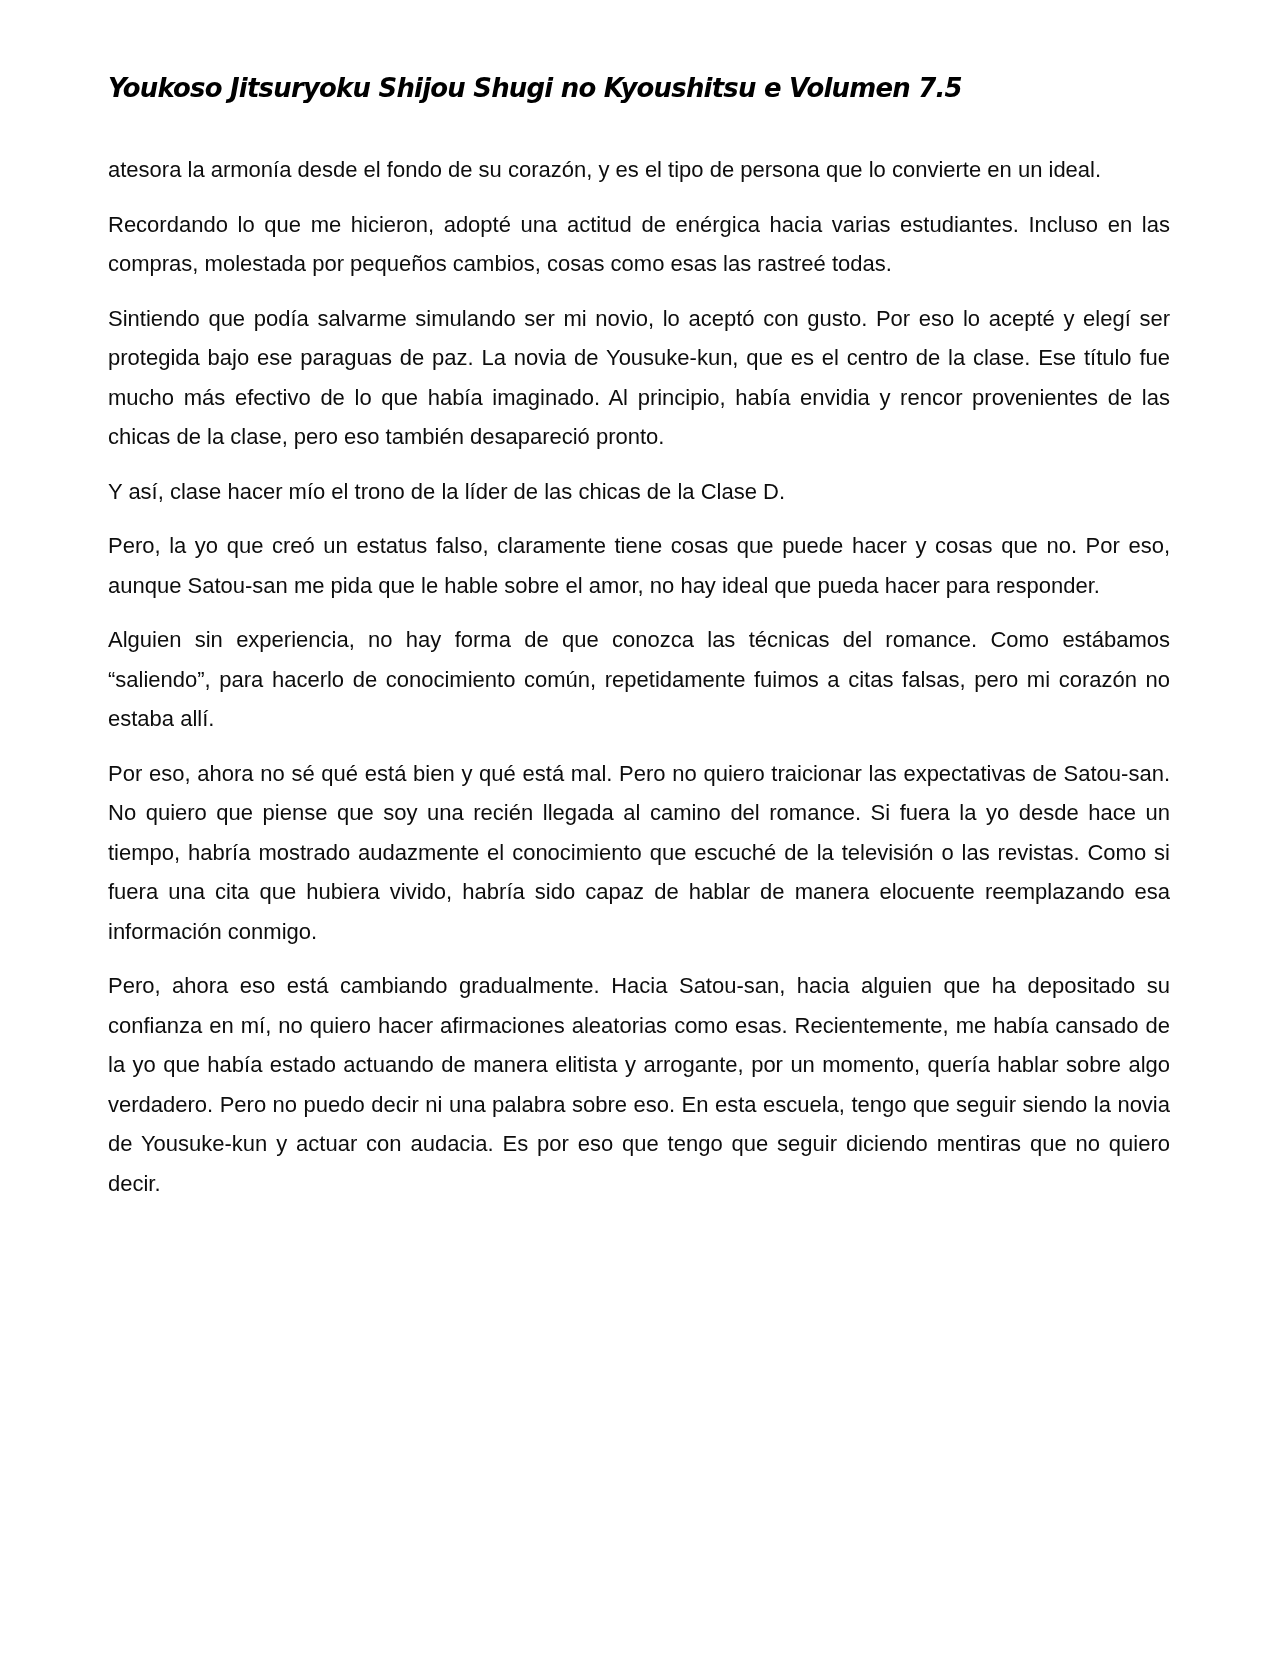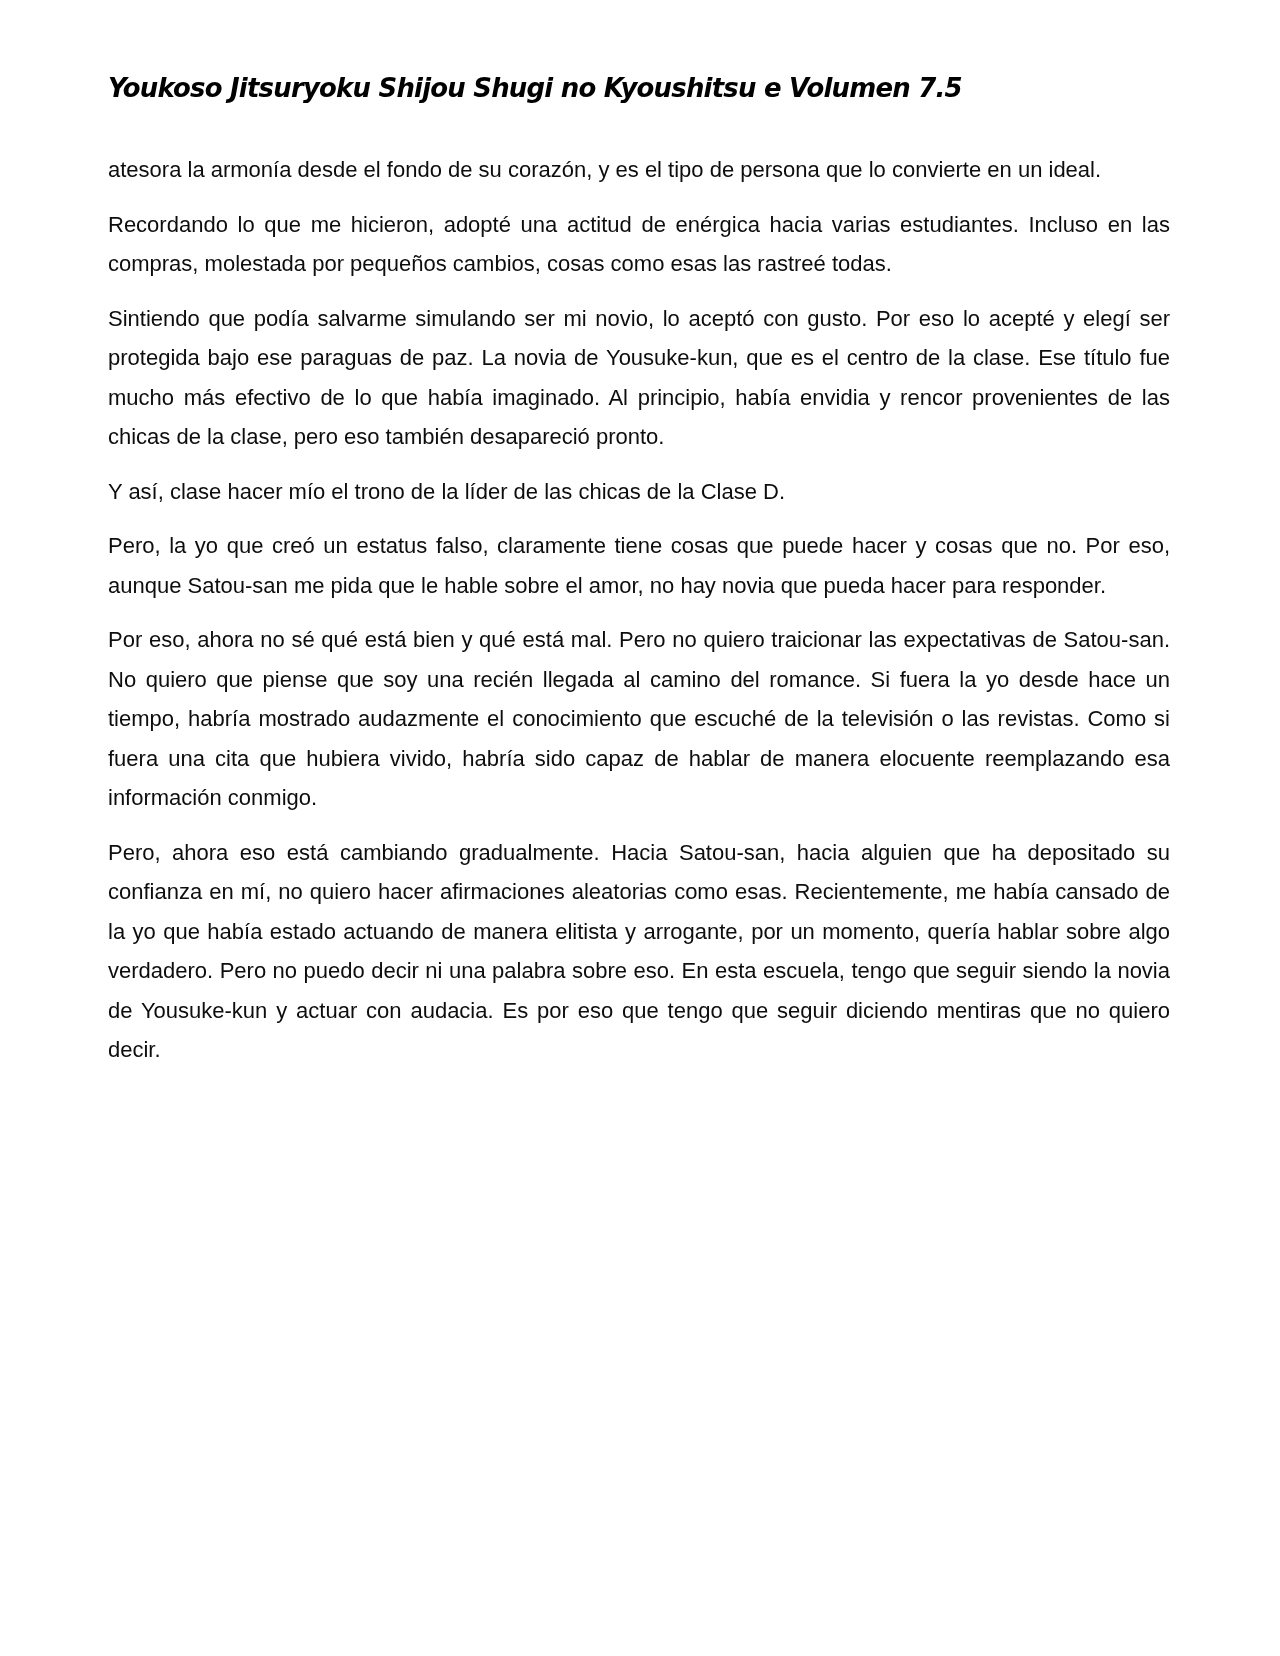--- a/index.html
+++ b/index.html
@@ -82,21 +82,22 @@
 
   <div class="doc-header">
     <div class="title">Youkoso Jitsuryoku Shijou Shugi no Kyoushitsu e Volumen 7.5</div>
   </div>
 
   <div class="doc-body">
     <p>atesora la armonía desde el fondo de su corazón, y es el tipo de persona que lo convierte en un ideal.</p>
     <p>Recordando lo que me hicieron, adopté una actitud de enérgica hacia varias estudiantes. Incluso en las compras, molestada por pequeños cambios, cosas como esas las rastreé todas.</p>
     <p>Sintiendo que podía salvarme simulando ser mi novio, lo aceptó con gusto. Por eso lo acepté y elegí ser protegida bajo ese paraguas de paz. La novia de Yousuke-kun, que es el centro de la clase. Ese título fue mucho más efectivo de lo que había imaginado. Al principio, había envidia y rencor provenientes de las chicas de la clase, pero eso también desapareció pronto.</p>
     <p>Y así, clase hacer mío el trono de la líder de las chicas de la Clase D.</p>
-    <p>Pero, la yo que creó un estatus falso, claramente tiene cosas que puede hacer y cosas que no. Por eso, aunque Satou-san me pida que le hable sobre el amor, no hay novia que pueda hacer para responder.</p>
+    <p>Pero, la yo que creó un estatus falso, claramente tiene cosas que puede hacer y cosas que no. Por eso, aunque Satou-san me pida que le hable sobre el amor, no hay ideal que pueda hacer para responder.</p>
+    <p>Alguien sin experiencia, no hay forma de que conozca las técnicas del romance. Como estábamos “saliendo”, para hacerlo de conocimiento común, repetidamente fuimos a citas falsas, pero mi corazón no estaba allí.</p>
     <p>Por eso, ahora no sé qué está bien y qué está mal. Pero no quiero traicionar las expectativas de Satou-san. No quiero que piense que soy una recién llegada al camino del romance. Si fuera la yo desde hace un tiempo, habría mostrado audazmente el conocimiento que escuché de la televisión o las revistas. Como si fuera una cita que hubiera vivido, habría sido capaz de hablar de manera elocuente reemplazando esa información conmigo.</p>
     <p>Pero, ahora eso está cambiando gradualmente. Hacia Satou-san, hacia alguien que ha depositado su confianza en mí, no quiero hacer afirmaciones aleatorias como esas. Recientemente, me había cansado de la yo que había estado actuando de manera elitista y arrogante, por un momento, quería hablar sobre algo verdadero. Pero no puedo decir ni una palabra sobre eso. En esta escuela, tengo que seguir siendo la novia de Yousuke-kun y actuar con audacia. Es por eso que tengo que seguir diciendo mentiras que no quiero decir.</p>
   </div>
 
   <div class="doc-footer">
     <div class="footer-divider"></div>
     <div class="footer-row">
       <span class="left">Gladheim Translations</span>
       <span class="right">Página 19</span>
     </div>

